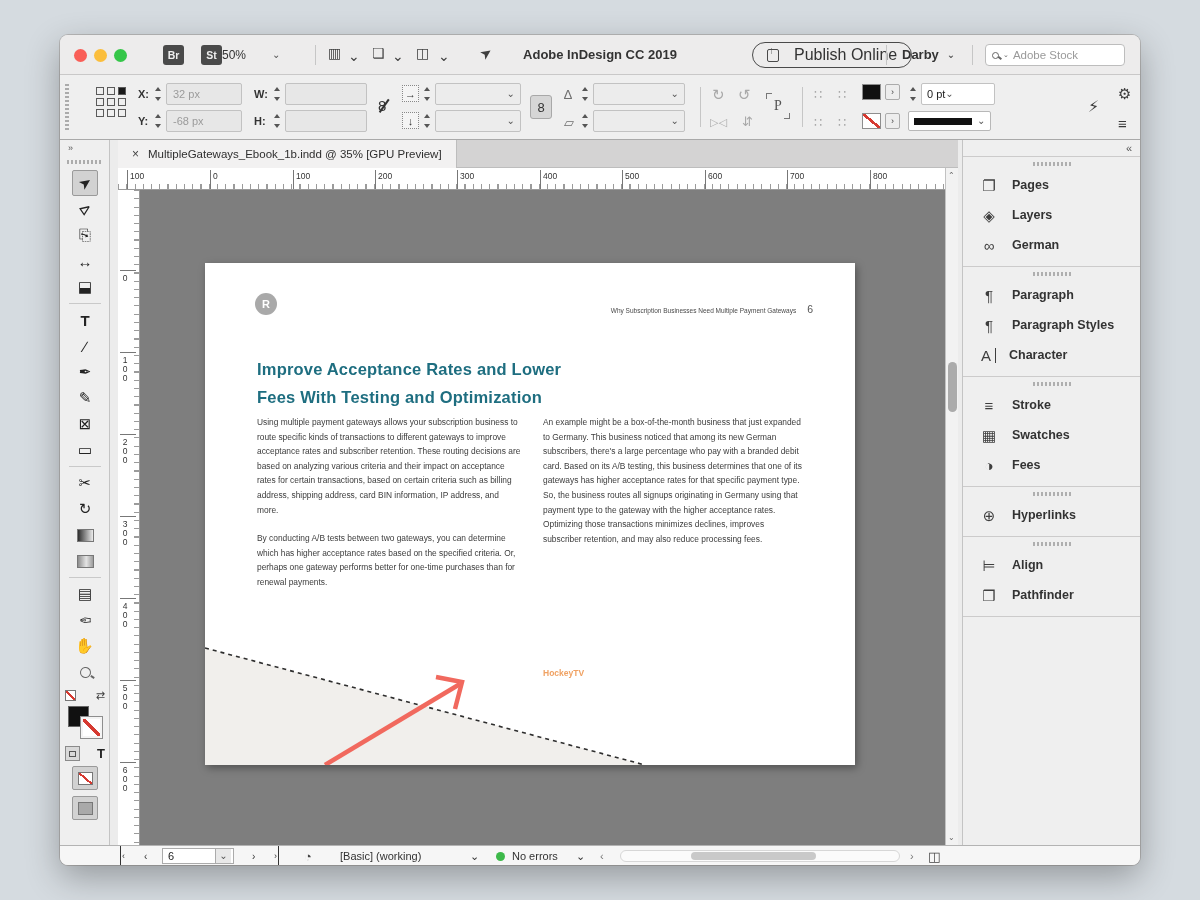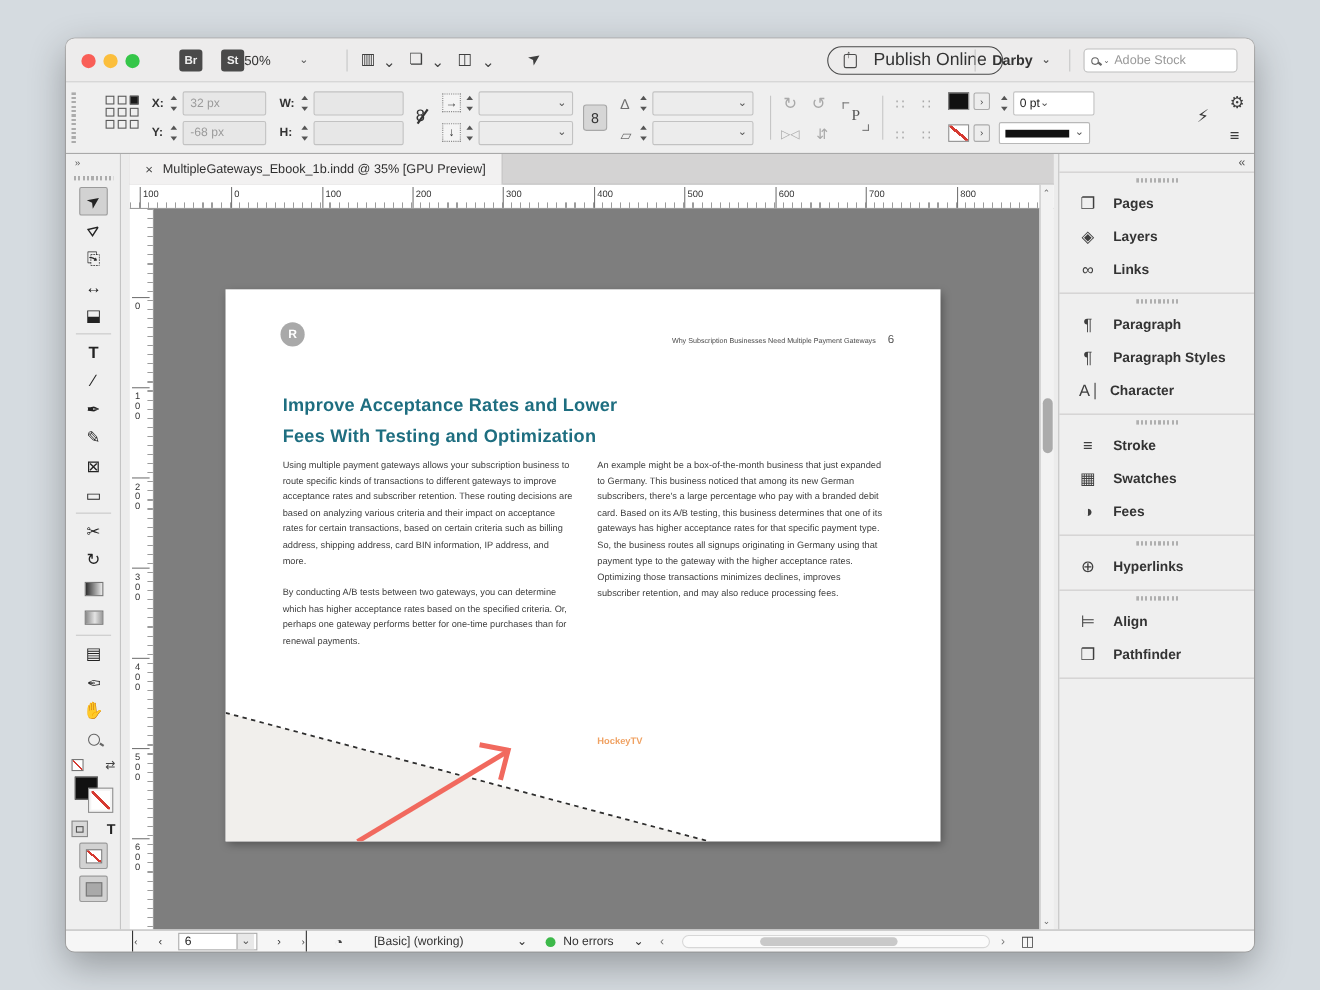--- a/index.html
+++ b/index.html
@@ -170,20 +170,21 @@
       <span class="chv">⌄</span>
     </div>
     <span class="tbsep" style="left:255px"></span>
     <span class="tbicon" style="left:268px">▥</span>
     <span class="tbicon chv" style="left:288px;top:14px">⌄</span>
     <span class="tbicon" style="left:312px">❏</span>
     <span class="tbicon chv" style="left:332px;top:14px">⌄</span>
     <span class="tbicon" style="left:356px">◫</span>
     <span class="tbicon chv" style="left:378px;top:14px">⌄</span>
     <span class="tbicon" style="left:420px;transform:rotate(-35deg)">➤</span>
+    <div class="apptitle">Adobe InDesign CC 2019</div>
     <div class="publish">
       <span class="upbox"></span>
       <span>Publish Online</span>
     </div>
     <span class="tbsep" style="left:826px"></span>
     <div class="userbtn">
       <span>Darby</span>
       <span class="chv">⌄</span>
     </div>
     <span class="tbsep" style="left:912px"></span>
@@ -430,21 +431,21 @@
       <div class="dockrow">
           <span class="dicon">❐</span>
           <span class="dlabel">Pages</span>
         </div>
       <div class="dockrow">
           <span class="dicon">◈</span>
           <span class="dlabel">Layers</span>
         </div>
       <div class="dockrow">
           <span class="dicon">∞</span>
-          <span class="dlabel">Links</span>
+          <span class="dlabel">German</span>
         </div>
     </div>
     <div class="dockgroup">
       <div class="dots"></div>
       <div class="dockrow">
           <span class="dicon">¶</span>
           <span class="dlabel">Paragraph</span>
         </div>
       <div class="dockrow">
           <span class="dicon">¶</span>

